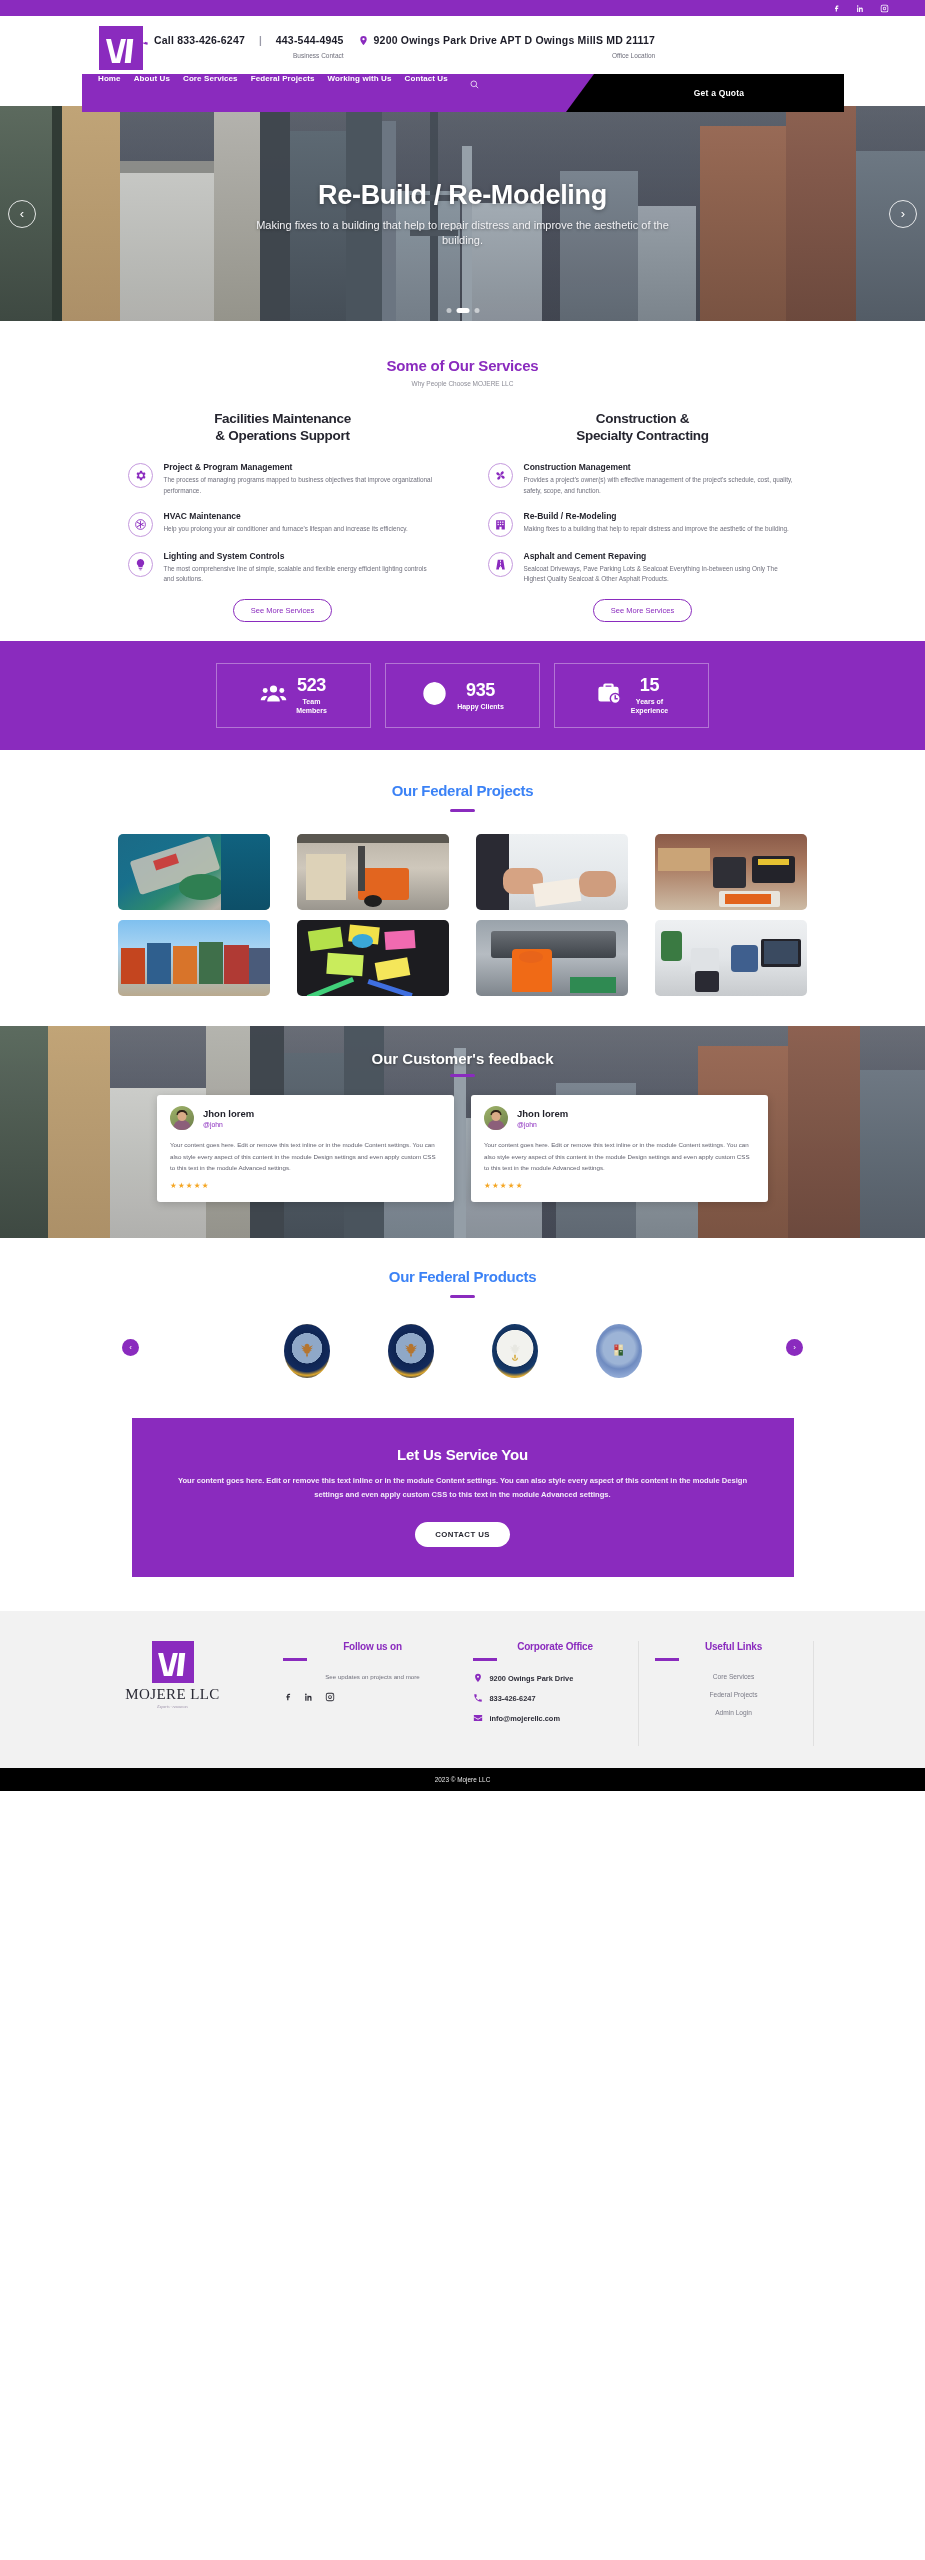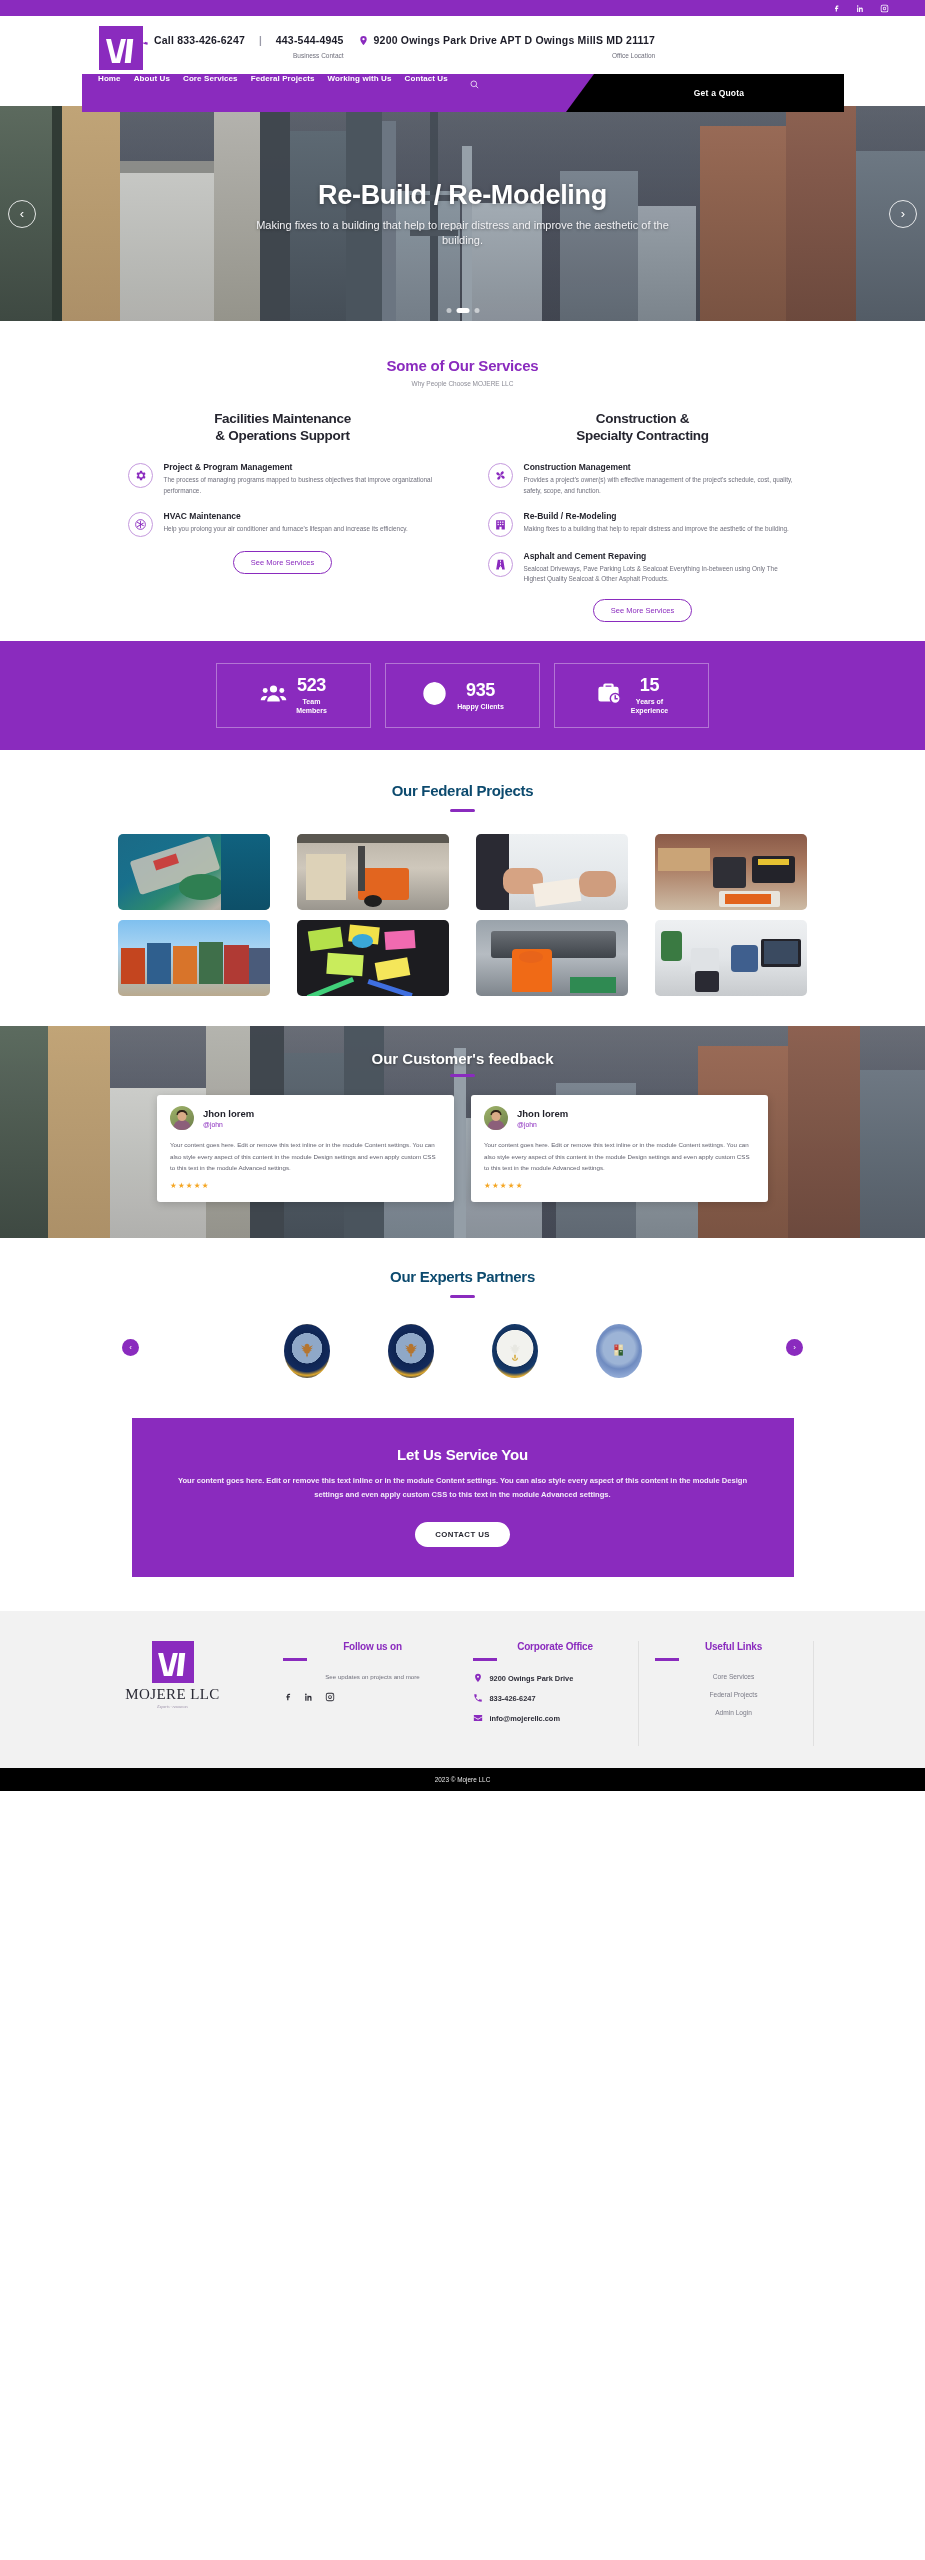--- a/index.html
+++ b/index.html
@@ -333,21 +333,21 @@
     margin-top: 3px;
     line-height: 1.2;
   }
 
   
   .projects { background: #fff; padding: 32px 0 30px; }
   .sec-title-dark {
     text-align: center;
     font-size: 15px;
     font-weight: bold;
-    color: #0c4a6e;
+    color: #3b82f6;
     letter-spacing: -0.3px;
   }
   .sec-rule {
     width: 25px; height: 3px;
     background: #8A2BBE;
     margin: 10px auto 0;
     border-radius: 2px;
   }
   .grid {
     width: 690px;
@@ -746,20 +746,33 @@
                 <path d="M5.3 8.4l.8-1.4 12.1 7-.8 1.4z"></path>
                 <path d="M6.1 16.9l-.8-1.4 12.1-7 .8 1.4z"></path>
               </svg>
           </div>
           <div class="svc-txt">
             <div class="svc-name">HVAC Maintenance</div>
             <div class="svc-desc">Help you prolong your air conditioner and furnace's lifespan and increase its efficiency.</div>
           </div>
         </div>
 
+        <div class="svc-item">
+          <div class="svc-ico">
+            <svg viewBox="0 0 24 24">
+                <path d="M12 2a7 7 0 00-4 12.7V17h8v-2.3A7 7 0 0012 2z"></path>
+                <rect x="8.5" y="18.3" width="7" height="1.6" rx=".8"></rect>
+                <rect x="10" y="21" width="4" height="1.4" rx=".7"></rect>
+              </svg>
+          </div>
+          <div class="svc-txt">
+            <div class="svc-name">Lighting and System Controls</div>
+            <div class="svc-desc">The most comprehensive line of simple, scalable and flexible energy efficient lighting controls and solutions.</div>
+          </div>
+        </div>
 
         <div class="svc-btn-wrap">
           <span class="pill-btn">See More Services</span>
         </div>
       </div>
 
       <div class="svc-col">
         <div class="svc-head">
           <span>Construction &amp;</span><br>
           <span>Specialty Contracting</span>
@@ -991,21 +1004,21 @@
           </div>
           <div class="t-body">Your content goes here. Edit or remove this text inline or in the module Content settings. You can also style every aspect of this content in the module Design settings and even apply custom CSS to this text in the module Advanced settings.</div>
           <div class="t-stars">★★★★★</div>
         </div>
 
       </div>
     </div>
   </div>
 
   <div class="partners">
-    <div class="sec-title-dark">Our Experts Partners</div>
+    <div class="sec-title-dark">Our Federal Products</div>
     <div class="sec-rule"></div>
 
     <div class="p-arrow left">‹</div>
     <div class="p-arrow right">›</div>
 
     <div class="partner-row">
       <div class="seal va">
         <svg class="eagle" viewBox="0 0 24 24">
             <path d="M12 4c1.6 0 2.6 1.1 2.6 2.2 0 .9-.6 1.5-.6 1.5l4.6-2.1-3 3.4 2.8-.5-3.2 2.6 2.2.2-3.4 2 1.4.7-3 1.1.7 1.3L12 19l-1.1-2.6.7-1.3-3-1.1 1.4-.7-3.4-2 2.2-.2-3.2-2.6 2.8.5-3-3.4 4.6 2.1s-.6-.6-.6-1.5C9.4 5.1 10.4 4 12 4z" fill="#b5752e"></path>
           </svg>

